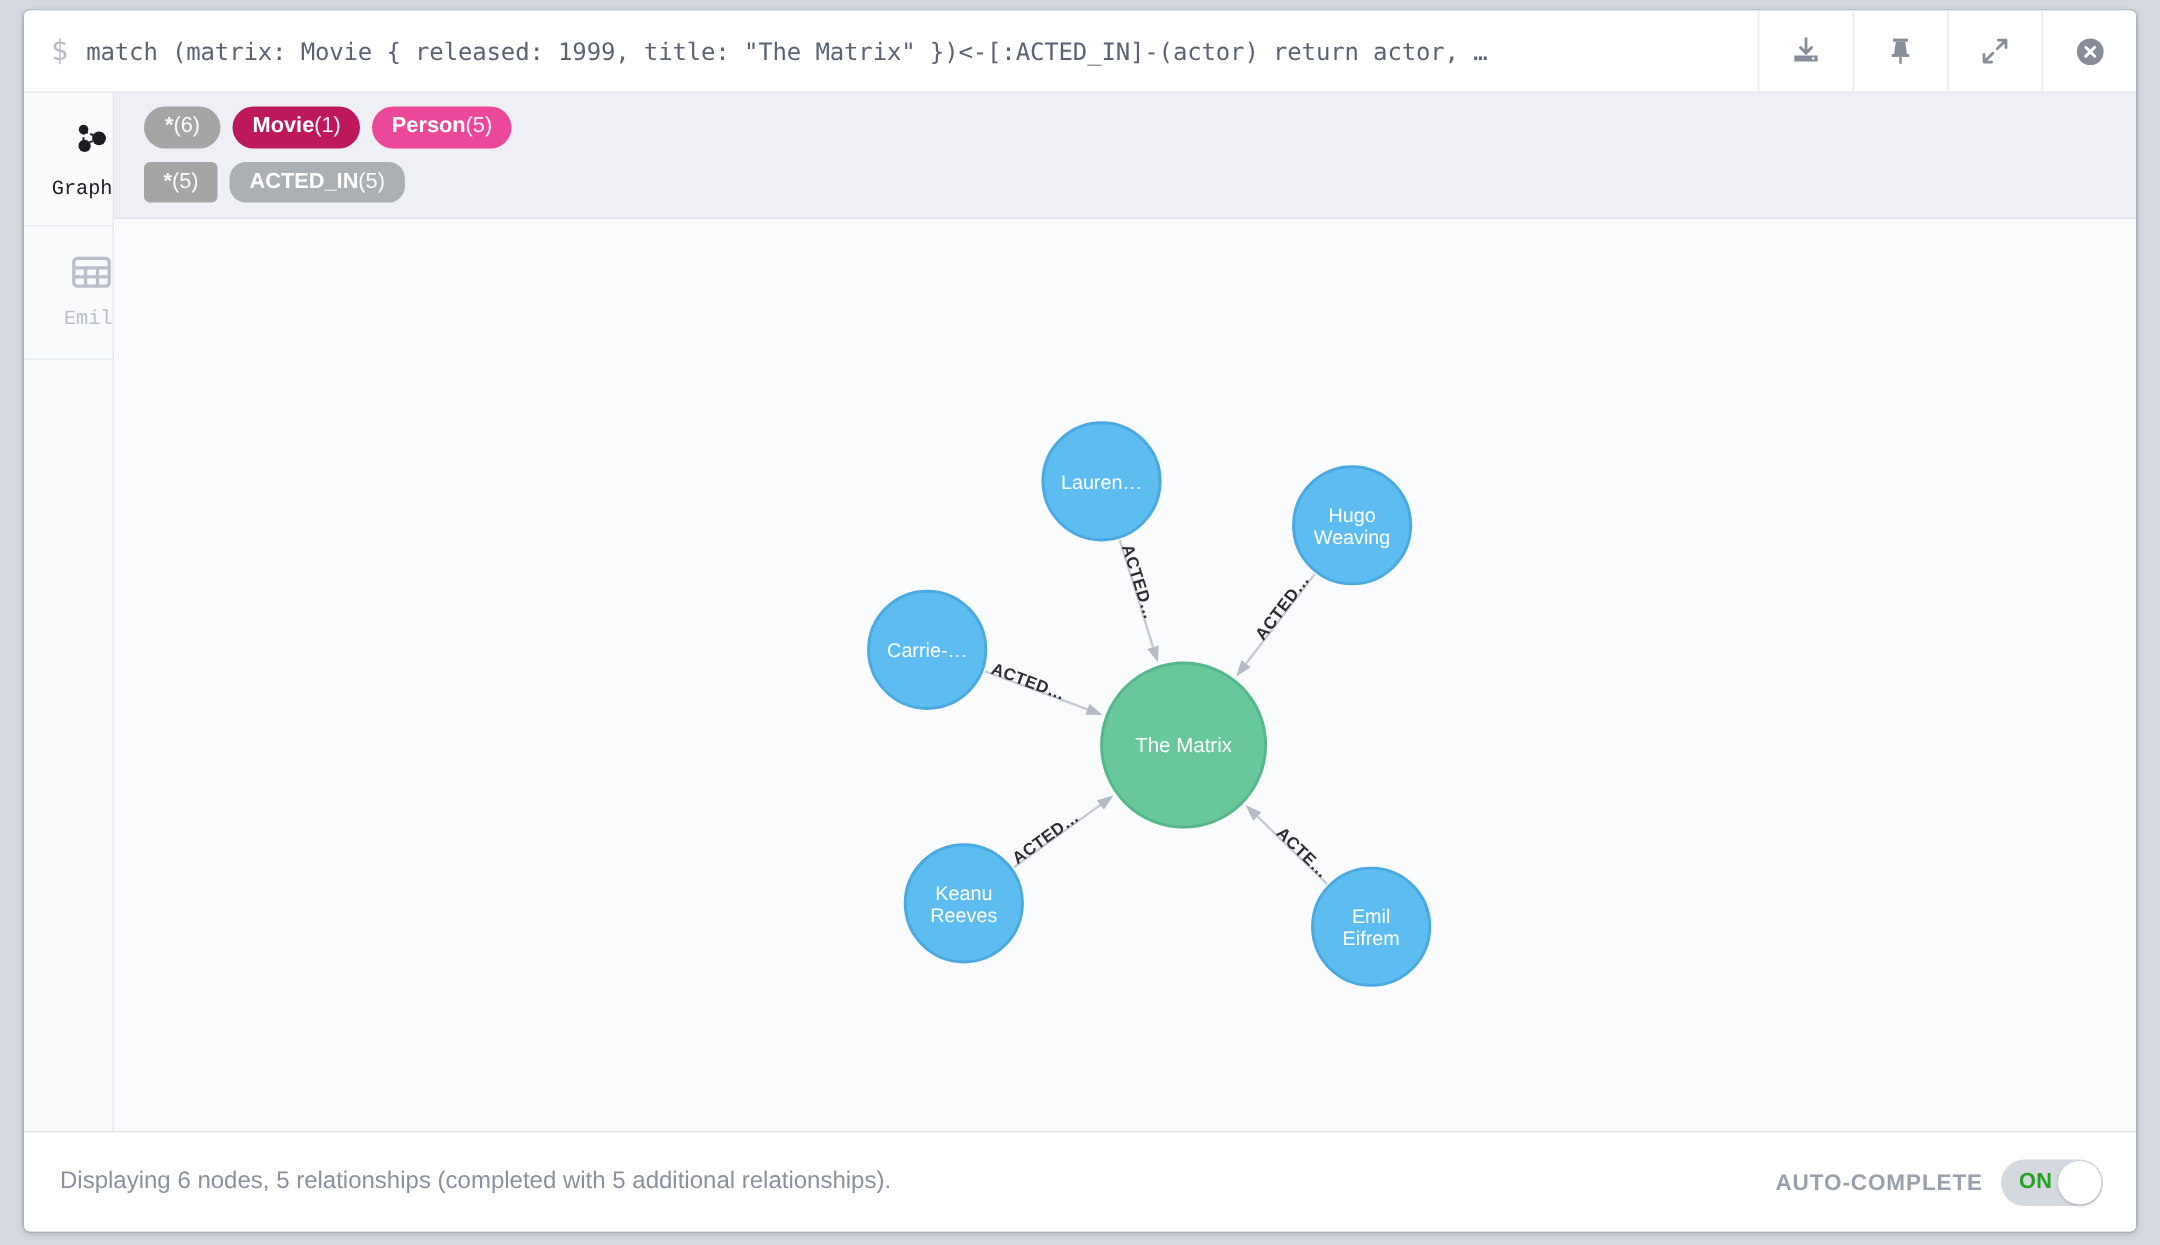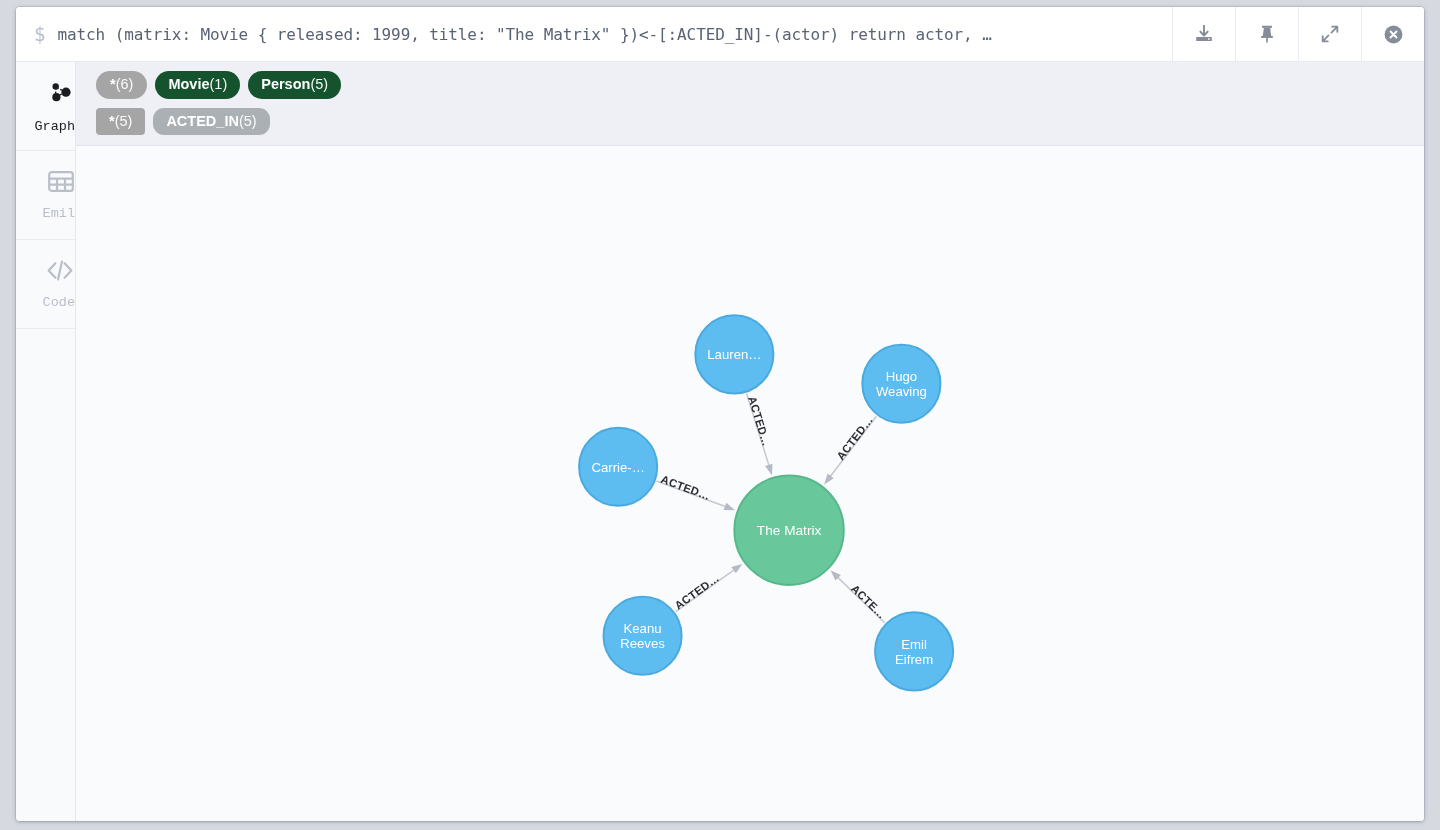--- a/index.html
+++ b/index.html
@@ -132,22 +132,22 @@
     color: #ffffff;
     padding: 5px 13px 6px 13px;
     cursor: pointer;
     white-space: nowrap;
     line-height: 1.15;
   }
   .chip .cnt { font-weight: normal; opacity: 0.95; }
   .chip.pill { border-radius: 16px; }
   .chip.rect { border-radius: 4px; }
   .chip.any-node { background: #a5a5a5; padding: 5px 14px 6px 14px; }
-  .chip.movie { background: #14532d; }
-  .chip.person { background: #14532d; }
+  .chip.movie { background: #be185d; }
+  .chip.person { background: #ec4899; }
   .chip.any-rel { background: #a5a5a5; }
   .chip.acted { background: #aab0b4; border-radius: 11px; }
 
   
   .canvas-wrap {
     flex: 1;
     position: relative;
     background: #fafbfd;
     min-height: 0;
     overflow: hidden;
@@ -292,30 +292,20 @@
       <div class="side-item">
         <span>
           <svg width="28" height="25" viewBox="0 0 28 25">
             <rect x="2.2" y="3.2" width="23.6" height="18.6" rx="2.4" fill="none" stroke="#b9bec9" stroke-width="2.2"></rect>
             <path d="M2.2 9.6h23.6M2.2 15.6h23.6M10 9.6v12.2M18 9.6v12.2" stroke="#b9bec9" stroke-width="2.2" fill="none"></path>
           </svg>
         </span>
         <span class="side-label">Emil</span>
       </div>
 
-      <div class="side-item">
-        <span>
-          <svg width="30" height="25" viewBox="0 0 30 25">
-            <path d="M10.4 5.2L3.6 12.5l6.8 7.3" stroke="#b9bec9" stroke-width="2.2" fill="none" stroke-linecap="round" stroke-linejoin="round"></path>
-            <path d="M19.6 5.2l6.8 7.3-6.8 7.3" stroke="#b9bec9" stroke-width="2.2" fill="none" stroke-linecap="round" stroke-linejoin="round"></path>
-            <path d="M17 3.6L13 21.4" stroke="#b9bec9" stroke-width="2.2" fill="none" stroke-linecap="round"></path>
-          </svg>
-        </span>
-        <span class="side-label">Code</span>
-      </div>
 
       <div class="sidebar-filler"></div>
     </div>
 
     <div class="right-panel">
 
       <div class="legend">
         <div class="legend-row">
           <span class="chip pill any-node"><span>*</span><span class="cnt">(6)</span></span>
           <span class="chip pill movie"><span>Movie</span><span class="cnt">(1)</span></span>
@@ -384,14 +374,24 @@
                 <text x="918" y="629.5" class="node-label">Emil</text>
                 <text x="918" y="644.5" class="node-label">Eifrem</text>
               </g>
             </g>
           </svg>
       </div>
 
     </div>
   </div>
 
+  <div class="status-bar">
+    <span class="status-text">Displaying 6 nodes, 5 relationships (completed with 5 additional relationships).</span>
+    <div class="autocomplete-group">
+      <span class="autocomplete-label">AUTO-COMPLETE</span>
+      <div class="toggle">
+        <span class="toggle-text">ON</span>
+        <span class="toggle-knob"></span>
+      </div>
+    </div>
+  </div>
 
 </div>
 
 </body></html>

